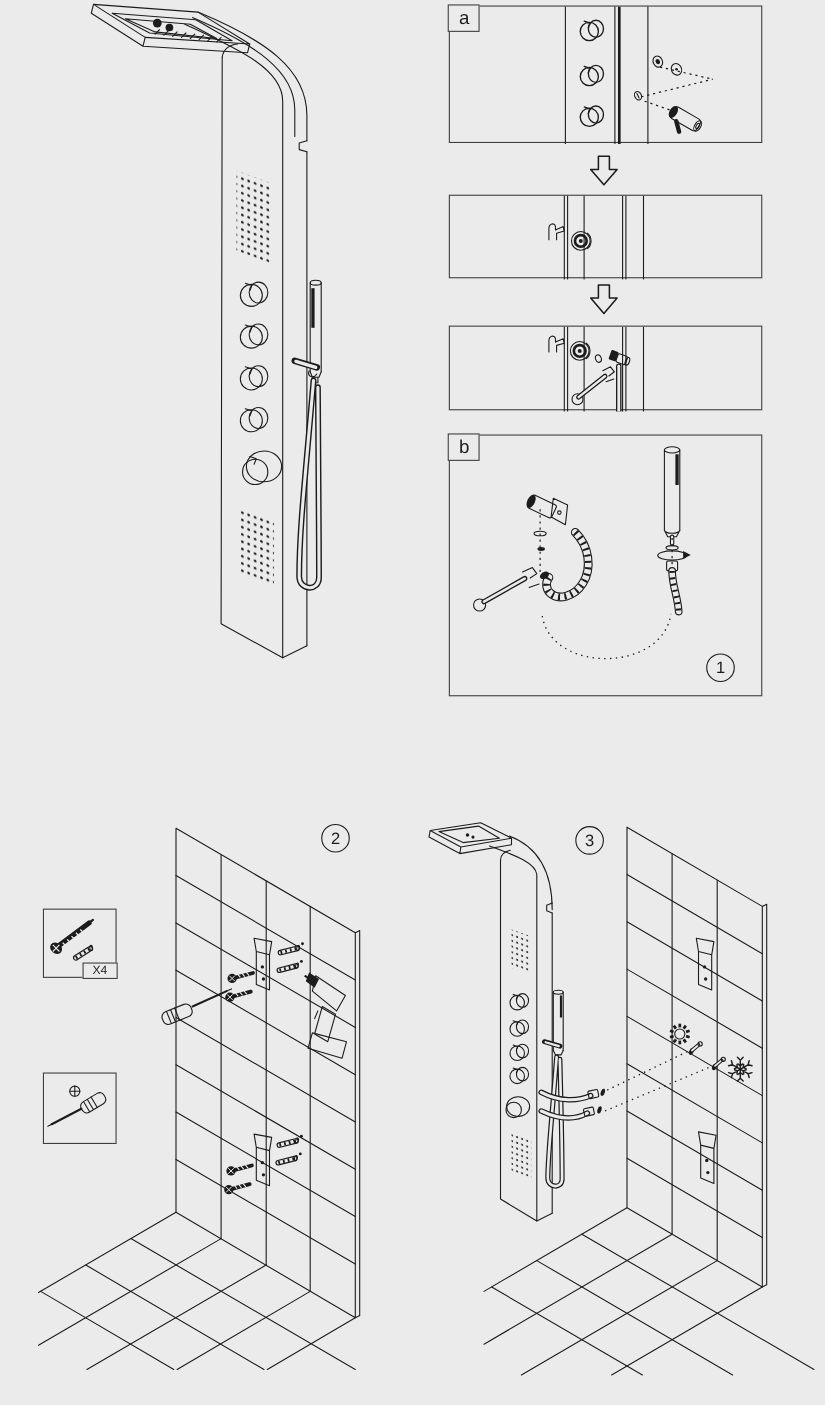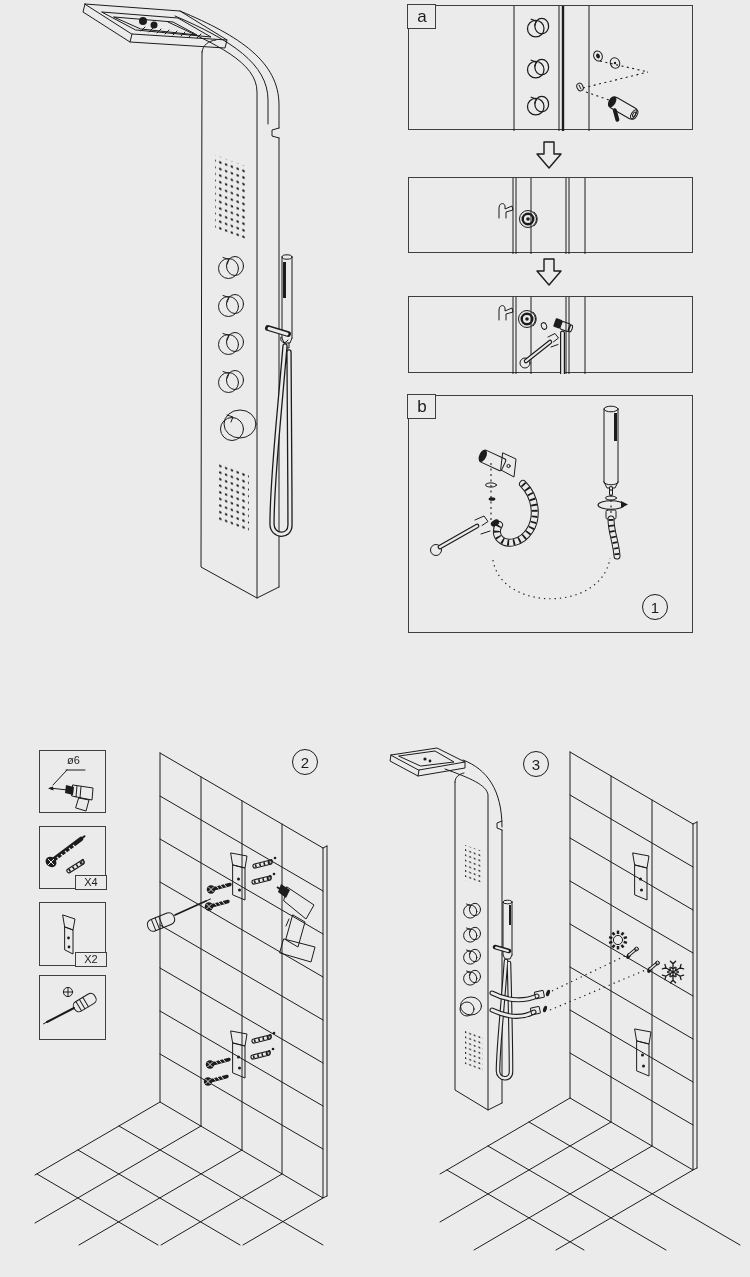--- a/index.html
+++ b/index.html
@@ -247,56 +247,35 @@
     </svg>
     <div class="taglabel">
       <span>b</span>
     </div>
   </div>
 
   <div class="badge" style="left:642px;top:594px">
     <span>1</span>
   </div>
 
-  <div class="pbox" style="top:750px;height:63px">
-    <svg width="64" height="60">
-      <path class="ln" d="M26,19 L45,19 M27,19 L13,34"></path>
-      <path class="ln" stroke-width="1.8" d="M10,37 L27,39"></path>
-      <path d="M8,37.5 l5,-2 l0.5,4 Z" class="dk"></path>
-      <path d="M26,34 L34,36 L33,44 L25,42 Z" class="dk"></path>
-      <path class="ln" d="M33,34 L53,37 L52,49 L32,45 Z M37,35 L36,46 M41,35.7 L40,47"></path>
-      <path class="ln" d="M39,47 L49,49 L46,60 L36,57 Z"></path>
-    </svg>
-    <span class="ptext" style="left:27px;top:3px">ø6</span>
-  </div>
 
   <div class="pbox" style="top:826px;height:63px">
     <svg width="64" height="60">
       <path d="M13,33 L41,12" stroke="#1c1c1c" stroke-width="4.6" stroke-linecap="round" fill="none"></path>
       <path d="M41,12 l3.5,-2.8" stroke="#1c1c1c" stroke-width="2" stroke-linecap="round" fill="none"></path>
       <path d="M17,30 l4,4 M21,27 l4,4 M25,24 l4,4 M29,21 l4,4 M33,18 l4,4" stroke="#ebebeb" stroke-width="1.2" fill="none"></path>
       <ellipse cx="11" cy="35" rx="5.8" ry="4.8" class="dk" transform="rotate(38 11 35)"></ellipse>
       <path d="M8,32 l6,6 M8,38 l6,-6" stroke="#ebebeb" stroke-width="1" fill="none"></path>
       <use href="#plug" transform="translate(28,44) rotate(-18)"></use>
     </svg>
     <div class="qty">
       <span>X4</span>
     </div>
   </div>
 
-  <div class="pbox" style="top:902px;height:64px">
-    <svg width="64" height="61">
-      <path class="ln" d="M23,12 L35,16 L33,27 L25,24 Z M25,24 L33,27 L33,51 L25,47 Z"></path>
-      <circle cx="28.5" cy="35" r="1.4" class="dk"></circle>
-      <circle cx="29" cy="44" r="1.4" class="dk"></circle>
-    </svg>
-    <div class="qty">
-      <span>X2</span>
-    </div>
-  </div>
 
   <div class="pbox" style="top:975px;height:65px">
     <svg width="64" height="62">
       <g>
         <circle cx="28" cy="16" r="4.6" class="ln" stroke-width="1.4"></circle>
         <path class="ln" stroke-width="1.4" d="M23.4,16 H32.6 M28,11.4 V20.6"></path>
       </g>
       <g transform="rotate(-31 45 27)">
         <rect x="33" y="21" width="24" height="11" rx="4.5" class="ln"></rect>
         <path class="ln" stroke-width="0.9" d="M38,21.5 V31.5 M42,21.2 V31.8 M46,21 V32"></path>

